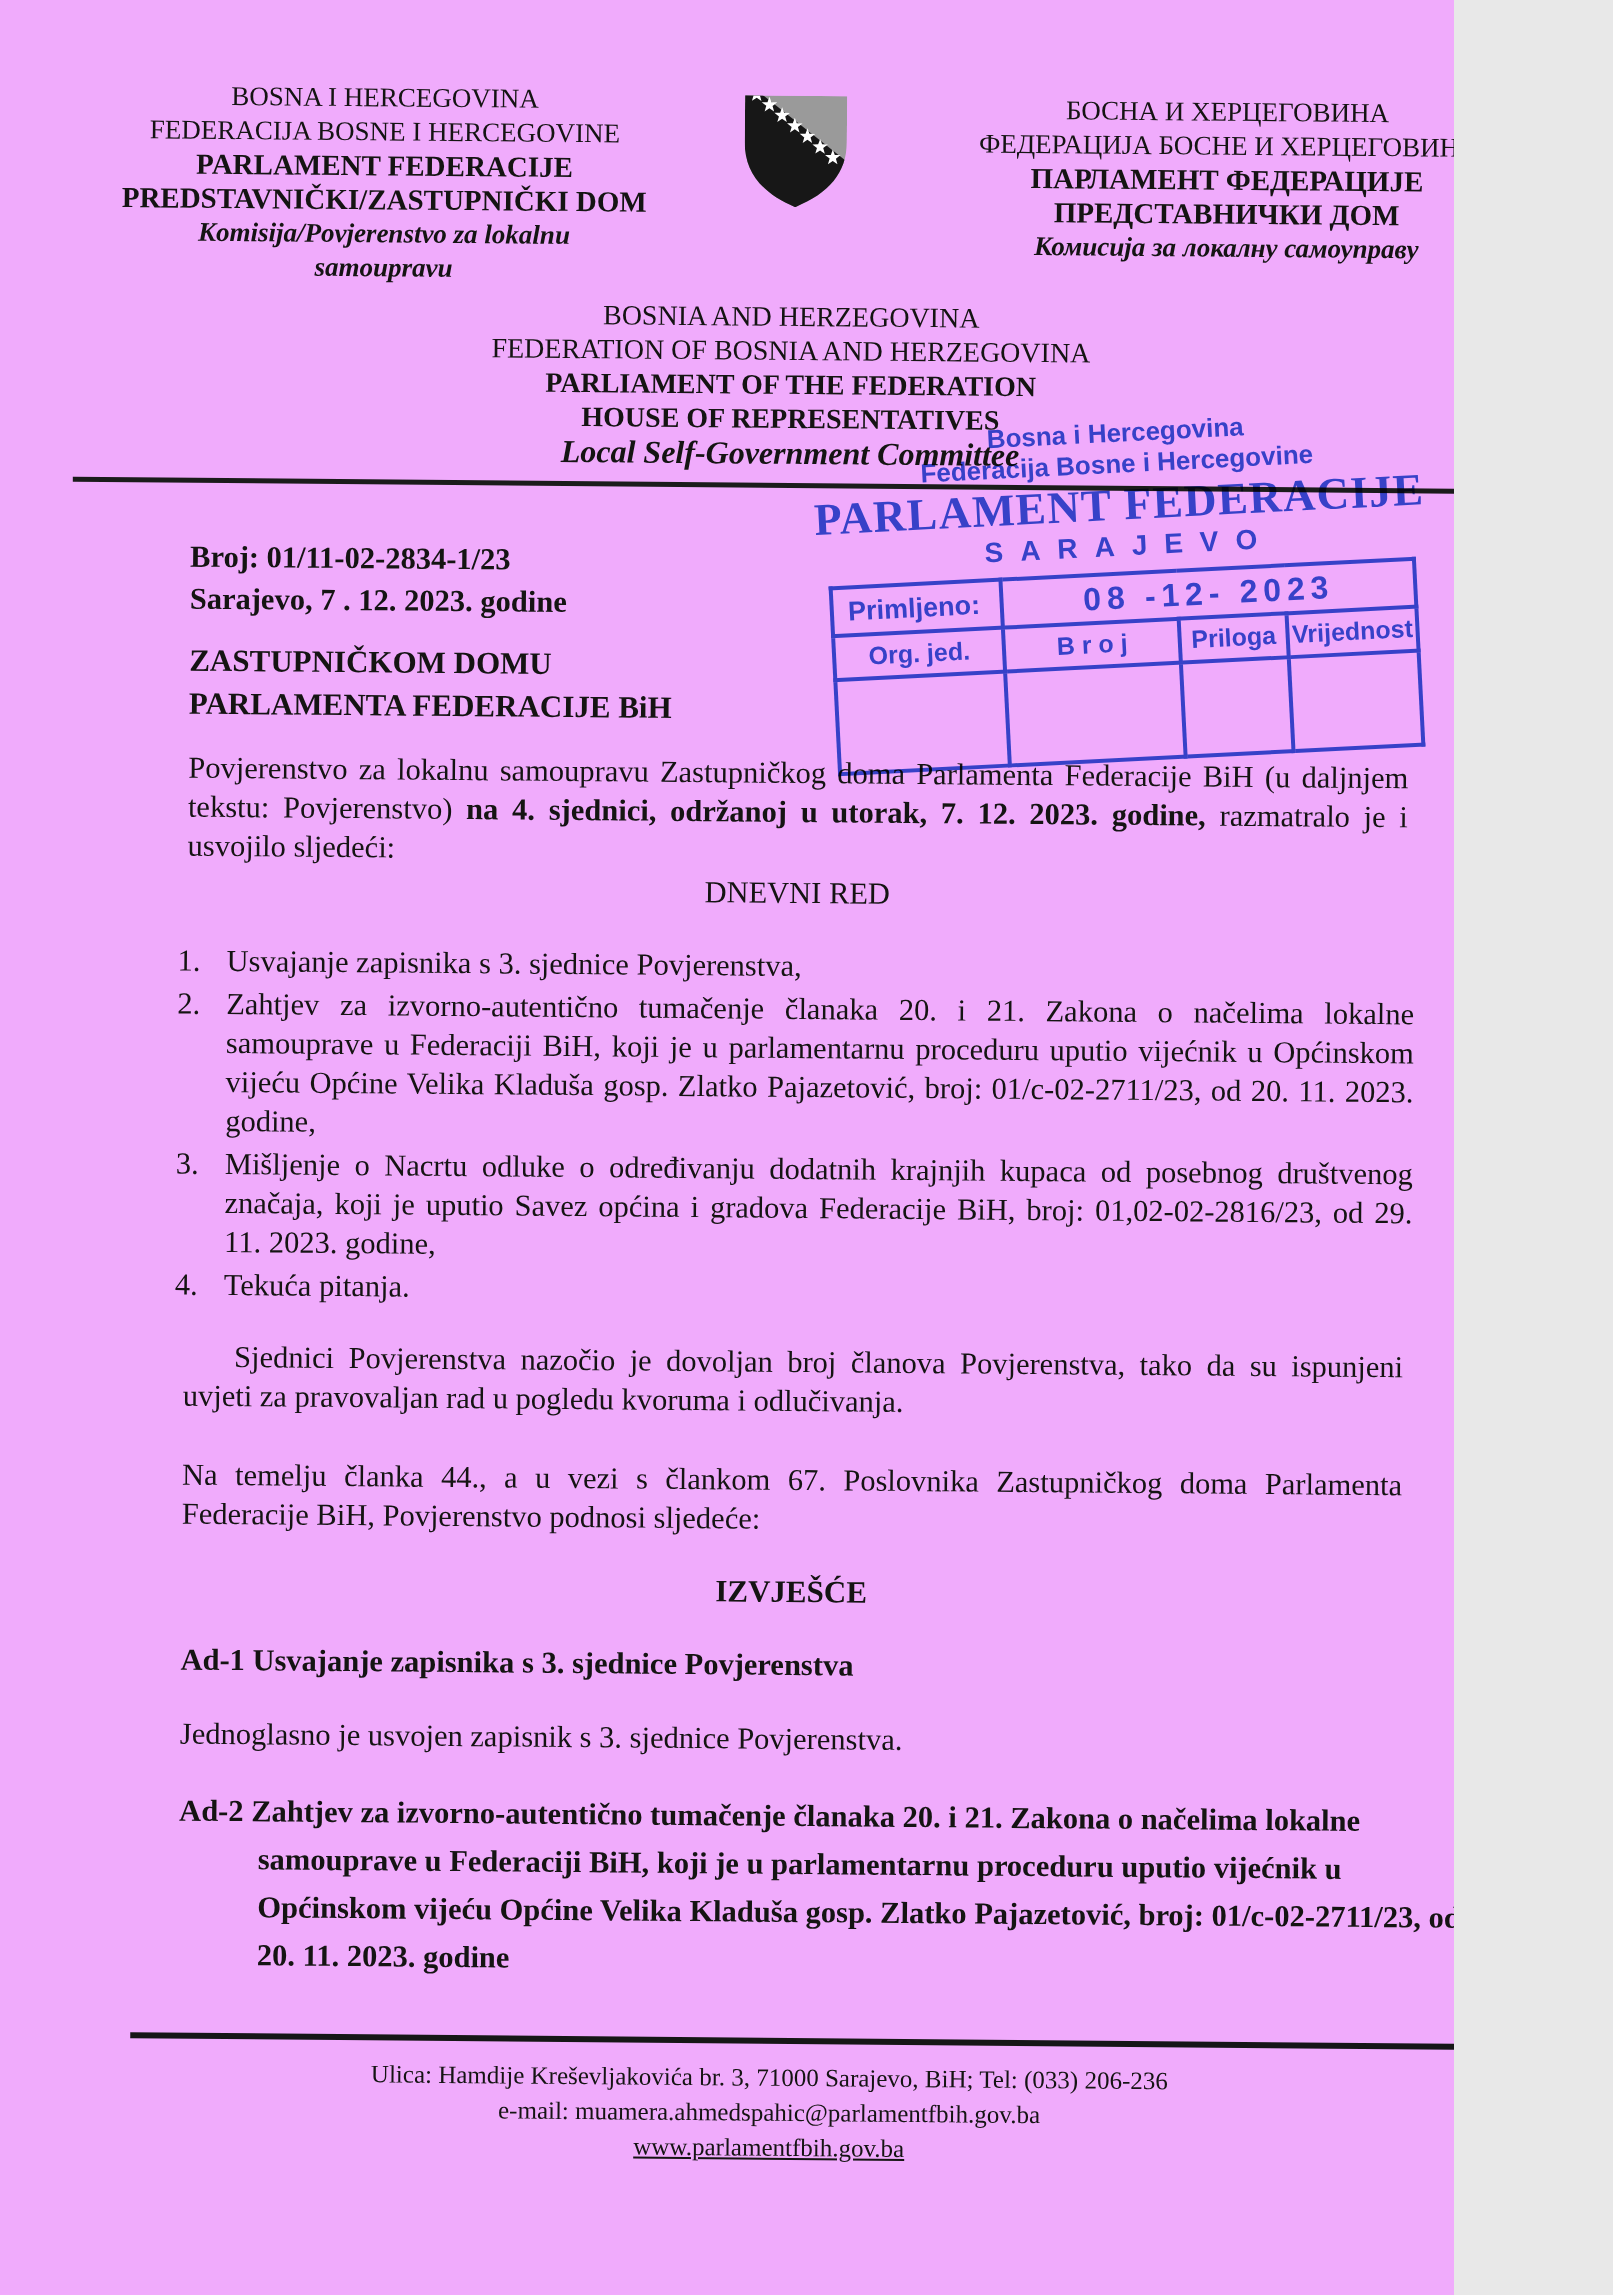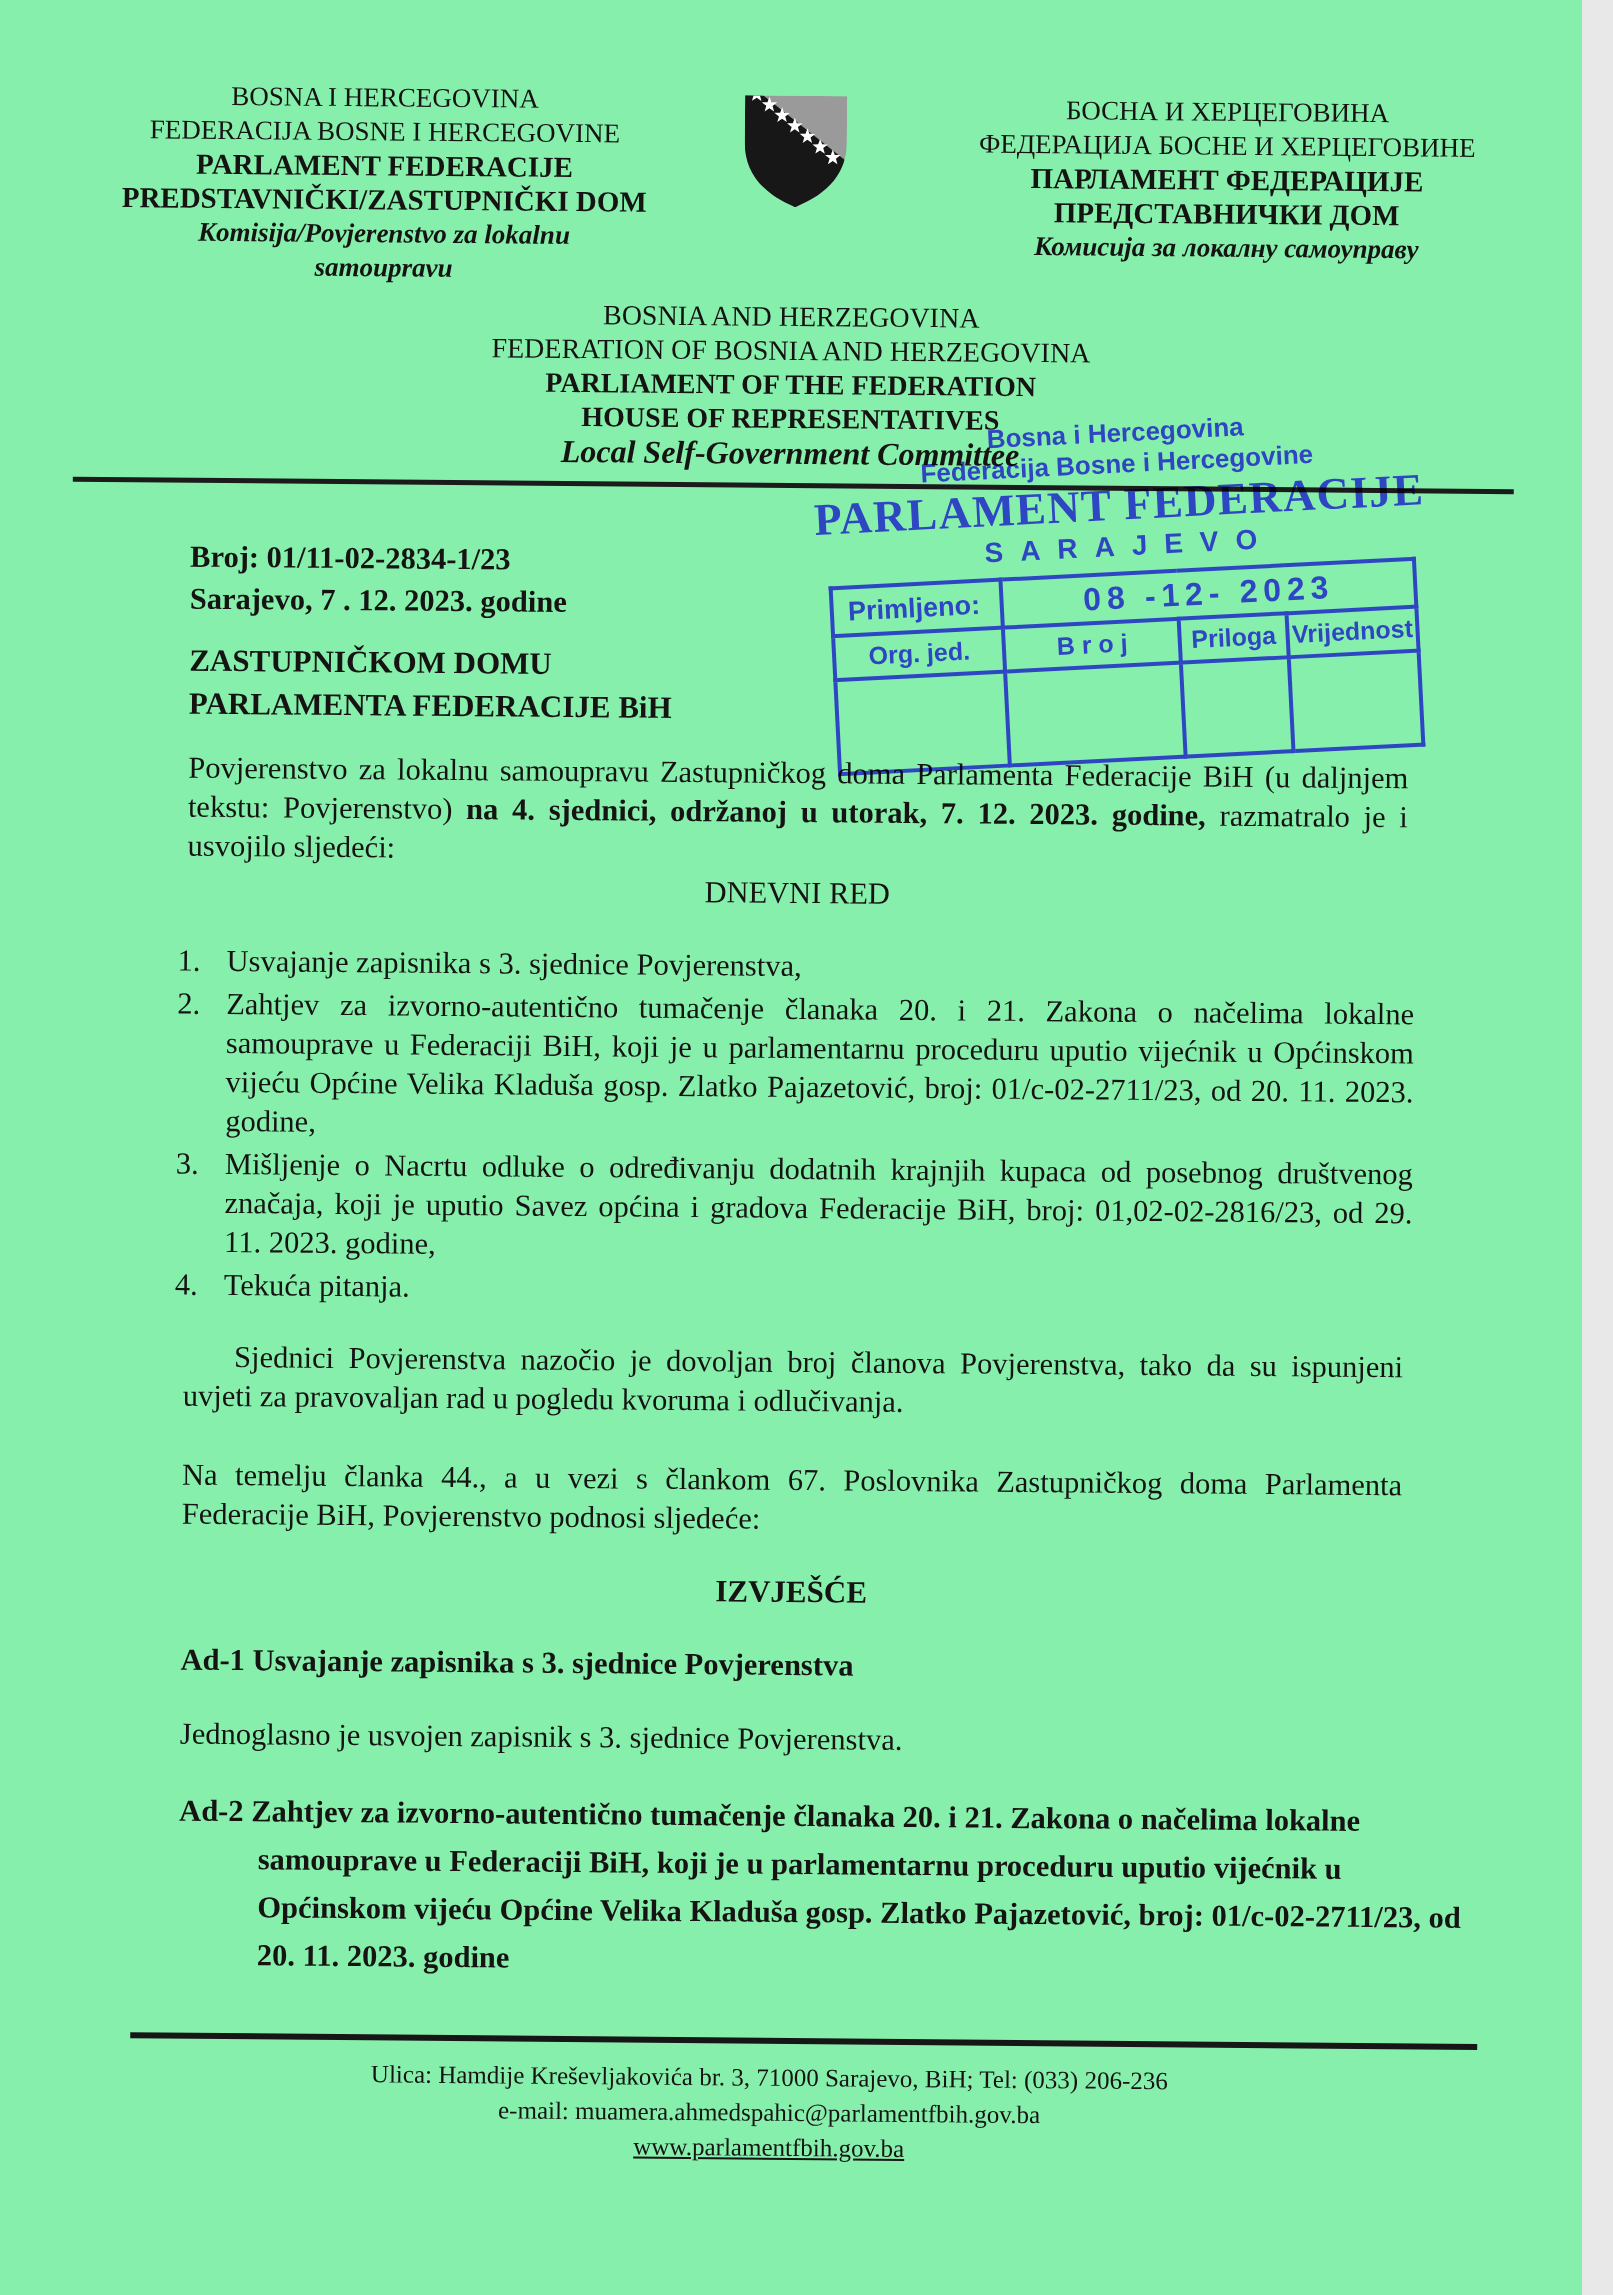--- a/index.html
+++ b/index.html
@@ -1,16 +1,16 @@
 <!DOCTYPE html>
 <html style="font-size:10.4px"><head>
 <meta charset="utf-8">
 <style>
   html,body{margin:0;padding:0;background:#e8e8e8;}
-  .page{position:relative;width:1582px;height:2295px;background:#86efac;overflow:hidden;
+  .page{position:relative;width:1454px;height:2295px;background:#f0abfc;overflow:hidden;
         font-family:"Liberation Serif","DejaVu Serif",serif;color:#151413;}
   .content{position:absolute;left:0;top:0;width:1614px;height:2295px;
            transform:rotate(0.5deg);transform-origin:0 0;}
   .abs{position:absolute;}
   .ctr{text-align:center;}
   .b{font-weight:bold;}
   .bi{font-weight:bold;font-style:italic;}
   .just{text-align:justify;}
 
   

